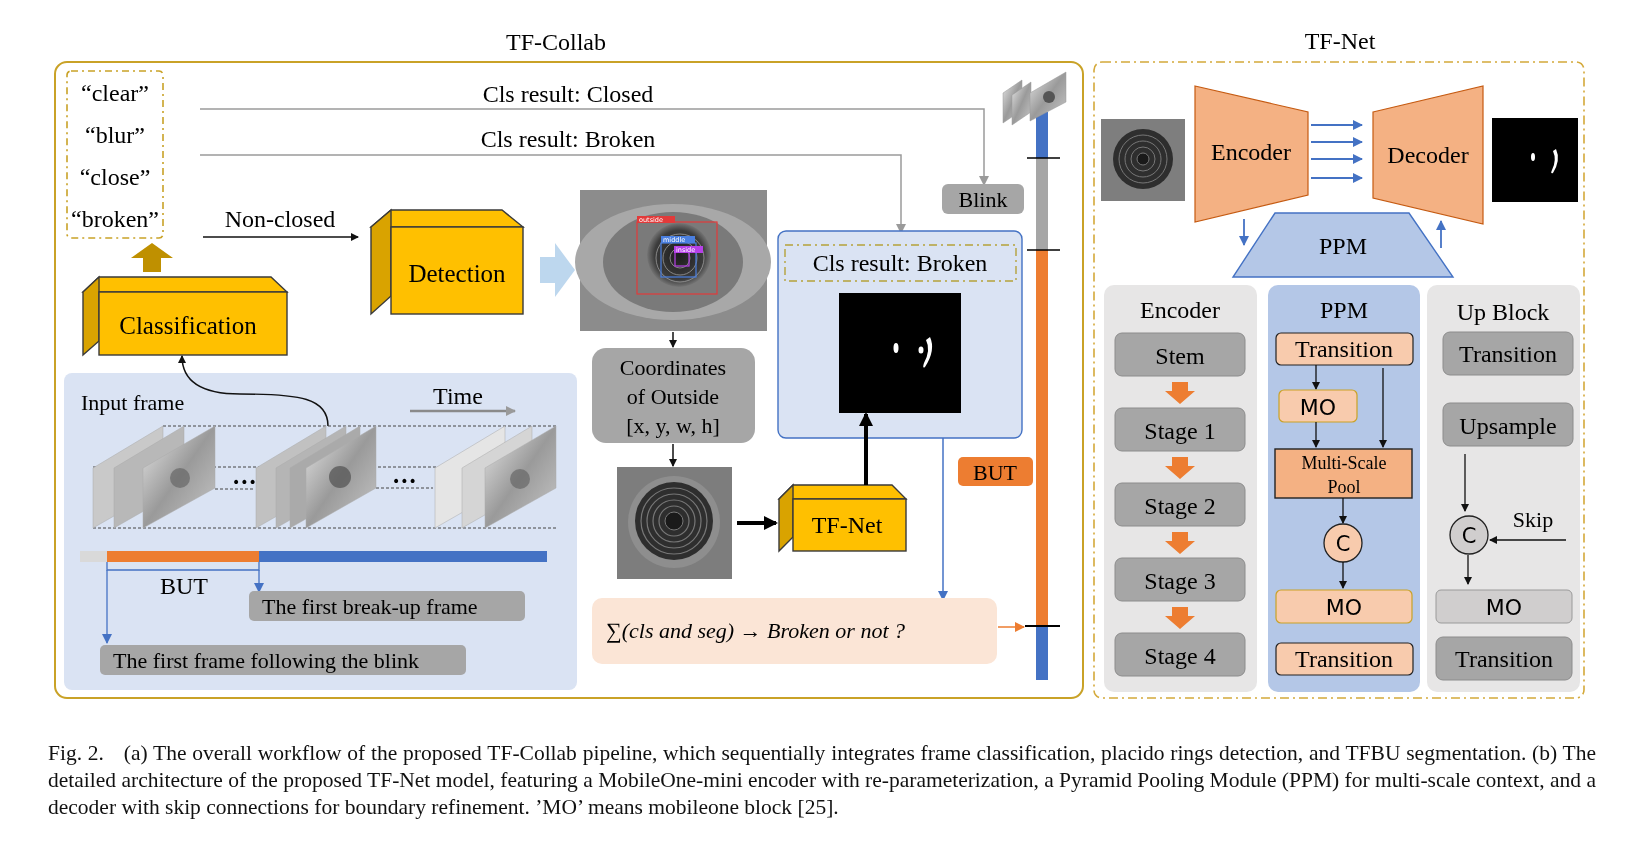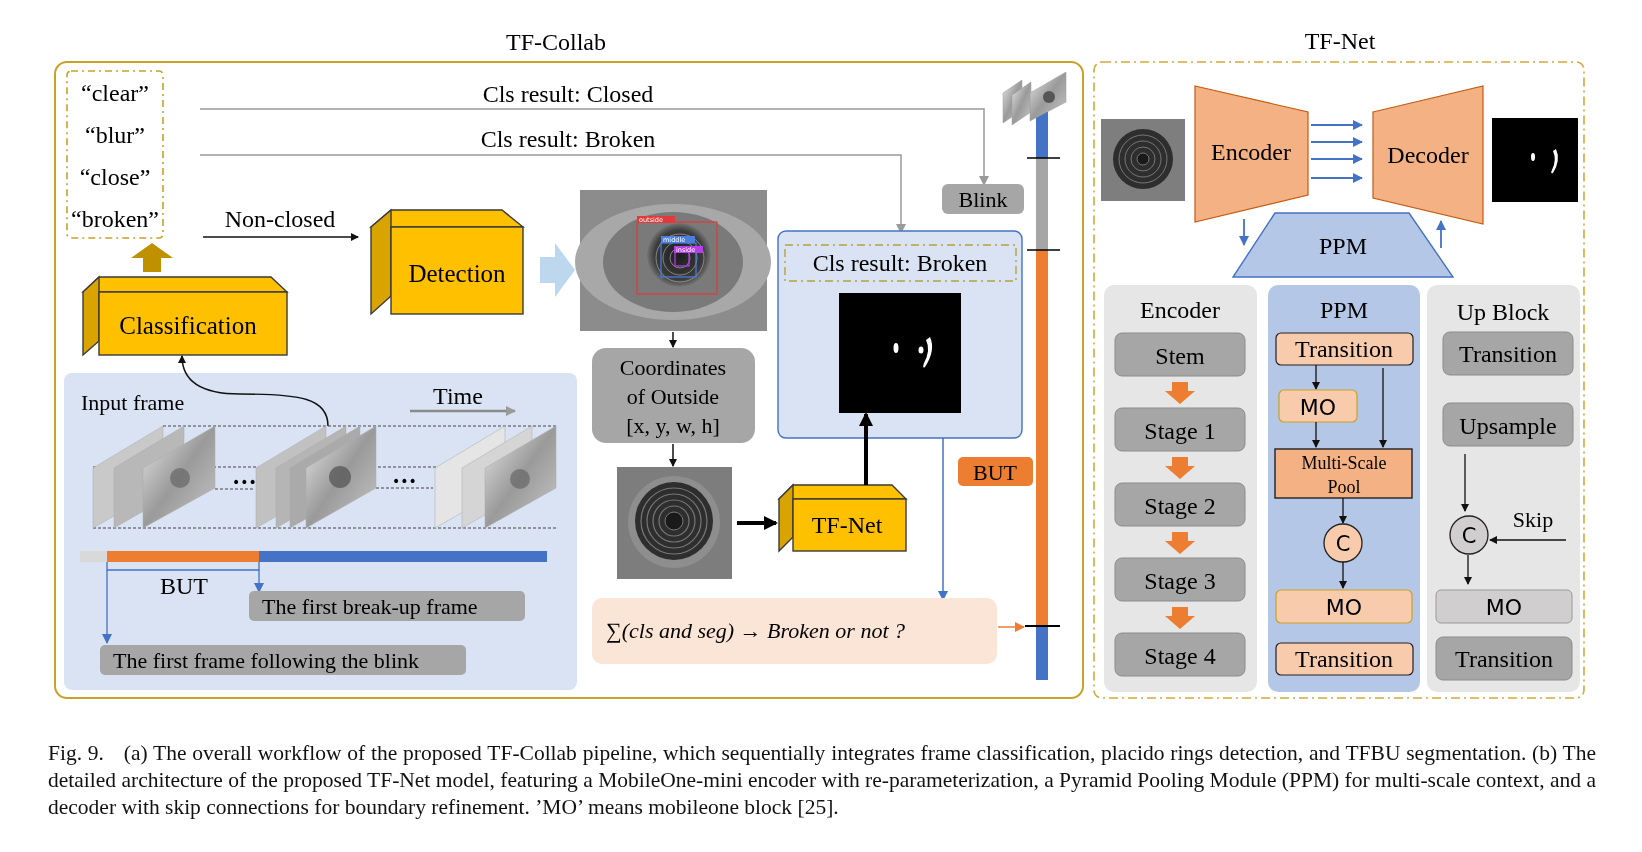--- a/index.html
+++ b/index.html
@@ -304,15 +304,15 @@
   <text x="1533" y="527" font-size="22" text-anchor="middle">Skip</text>
   <line x1="1566" y1="540" x2="1490" y2="540" stroke="#111" stroke-width="1.3" marker-end="url(#arrBlack)"></line>
   <line x1="1468" y1="555" x2="1468" y2="584" stroke="#111" stroke-width="1.3" marker-end="url(#arrBlack)"></line>
   <rect x="1436" y="590" width="136" height="33" rx="5" fill="#D0CECE" stroke="#9a9a9a" stroke-width="1"></rect>
   <text x="1504" y="615" font-size="22" text-anchor="middle" class="sans">MO</text>
   <rect x="1436" y="637" width="136" height="43" rx="7" fill="#A6A6A6" stroke="#8c8c8c" stroke-width="1"></rect>
   <text x="1504" y="667" font-size="24" text-anchor="middle">Transition</text>
 </svg>
 
 <div class="caption">
-  <span class="fig">Fig. 9.</span>
+  <span class="fig">Fig. 2.</span>
   <span>(a) The overall workflow of the proposed TF-Collab pipeline, which sequentially integrates frame classification, placido rings detection, and TFBU segmentation. (b) The detailed architecture of the proposed TF-Net model, featuring a MobileOne-mini encoder with re-parameterization, a Pyramid Pooling Module (PPM) for multi-scale context, and a decoder with skip connections for boundary refinement. ’MO’ means mobileone block [25].</span>
 </div>
 
 </body></html>

